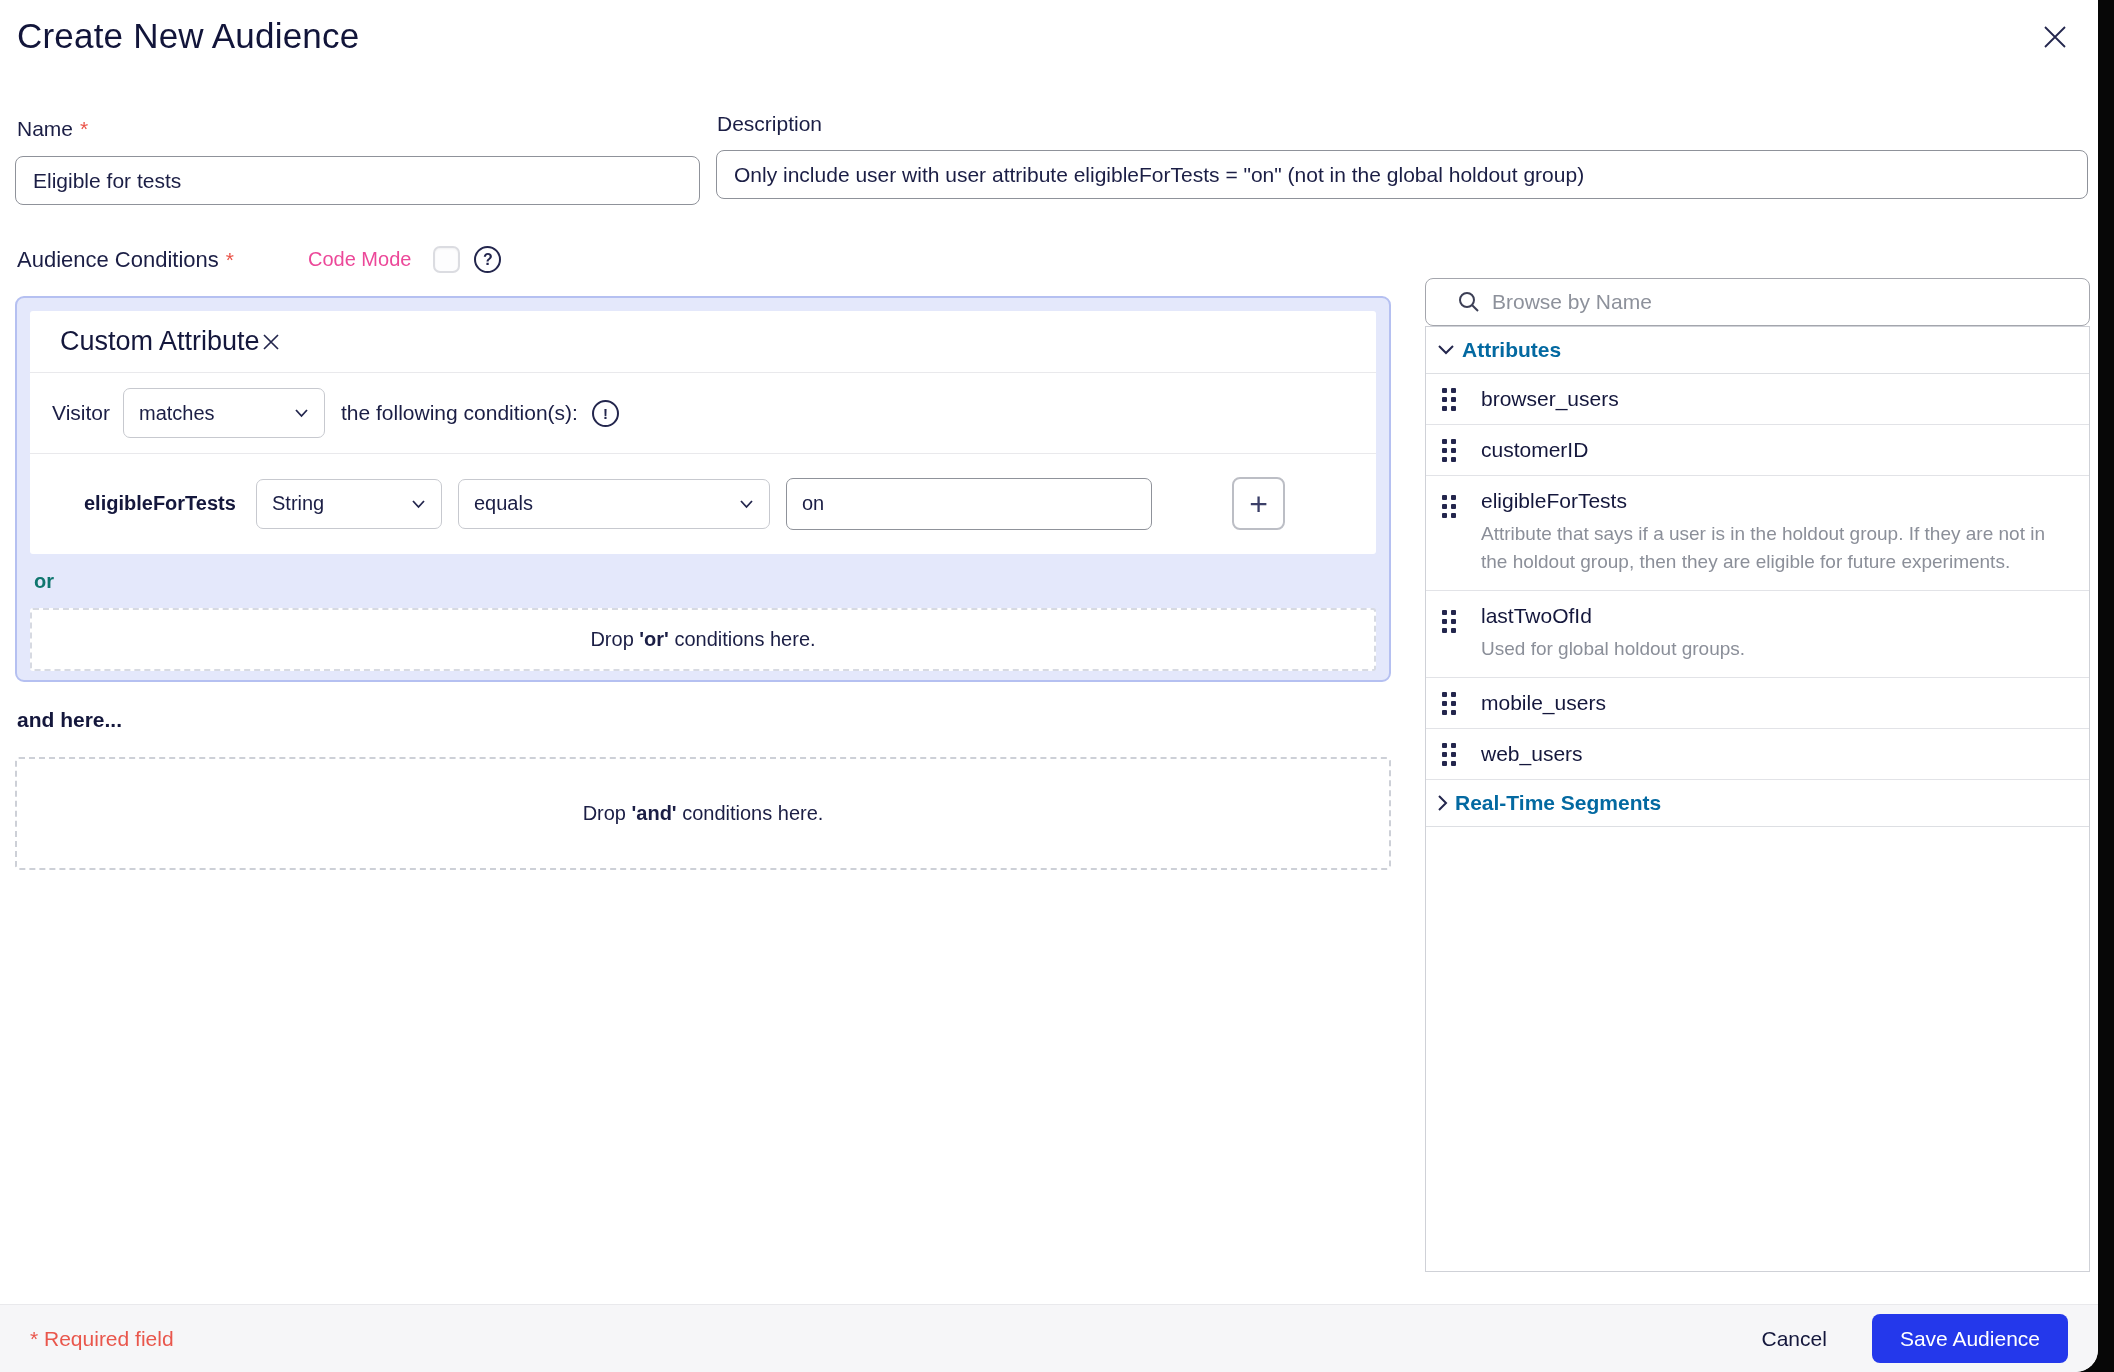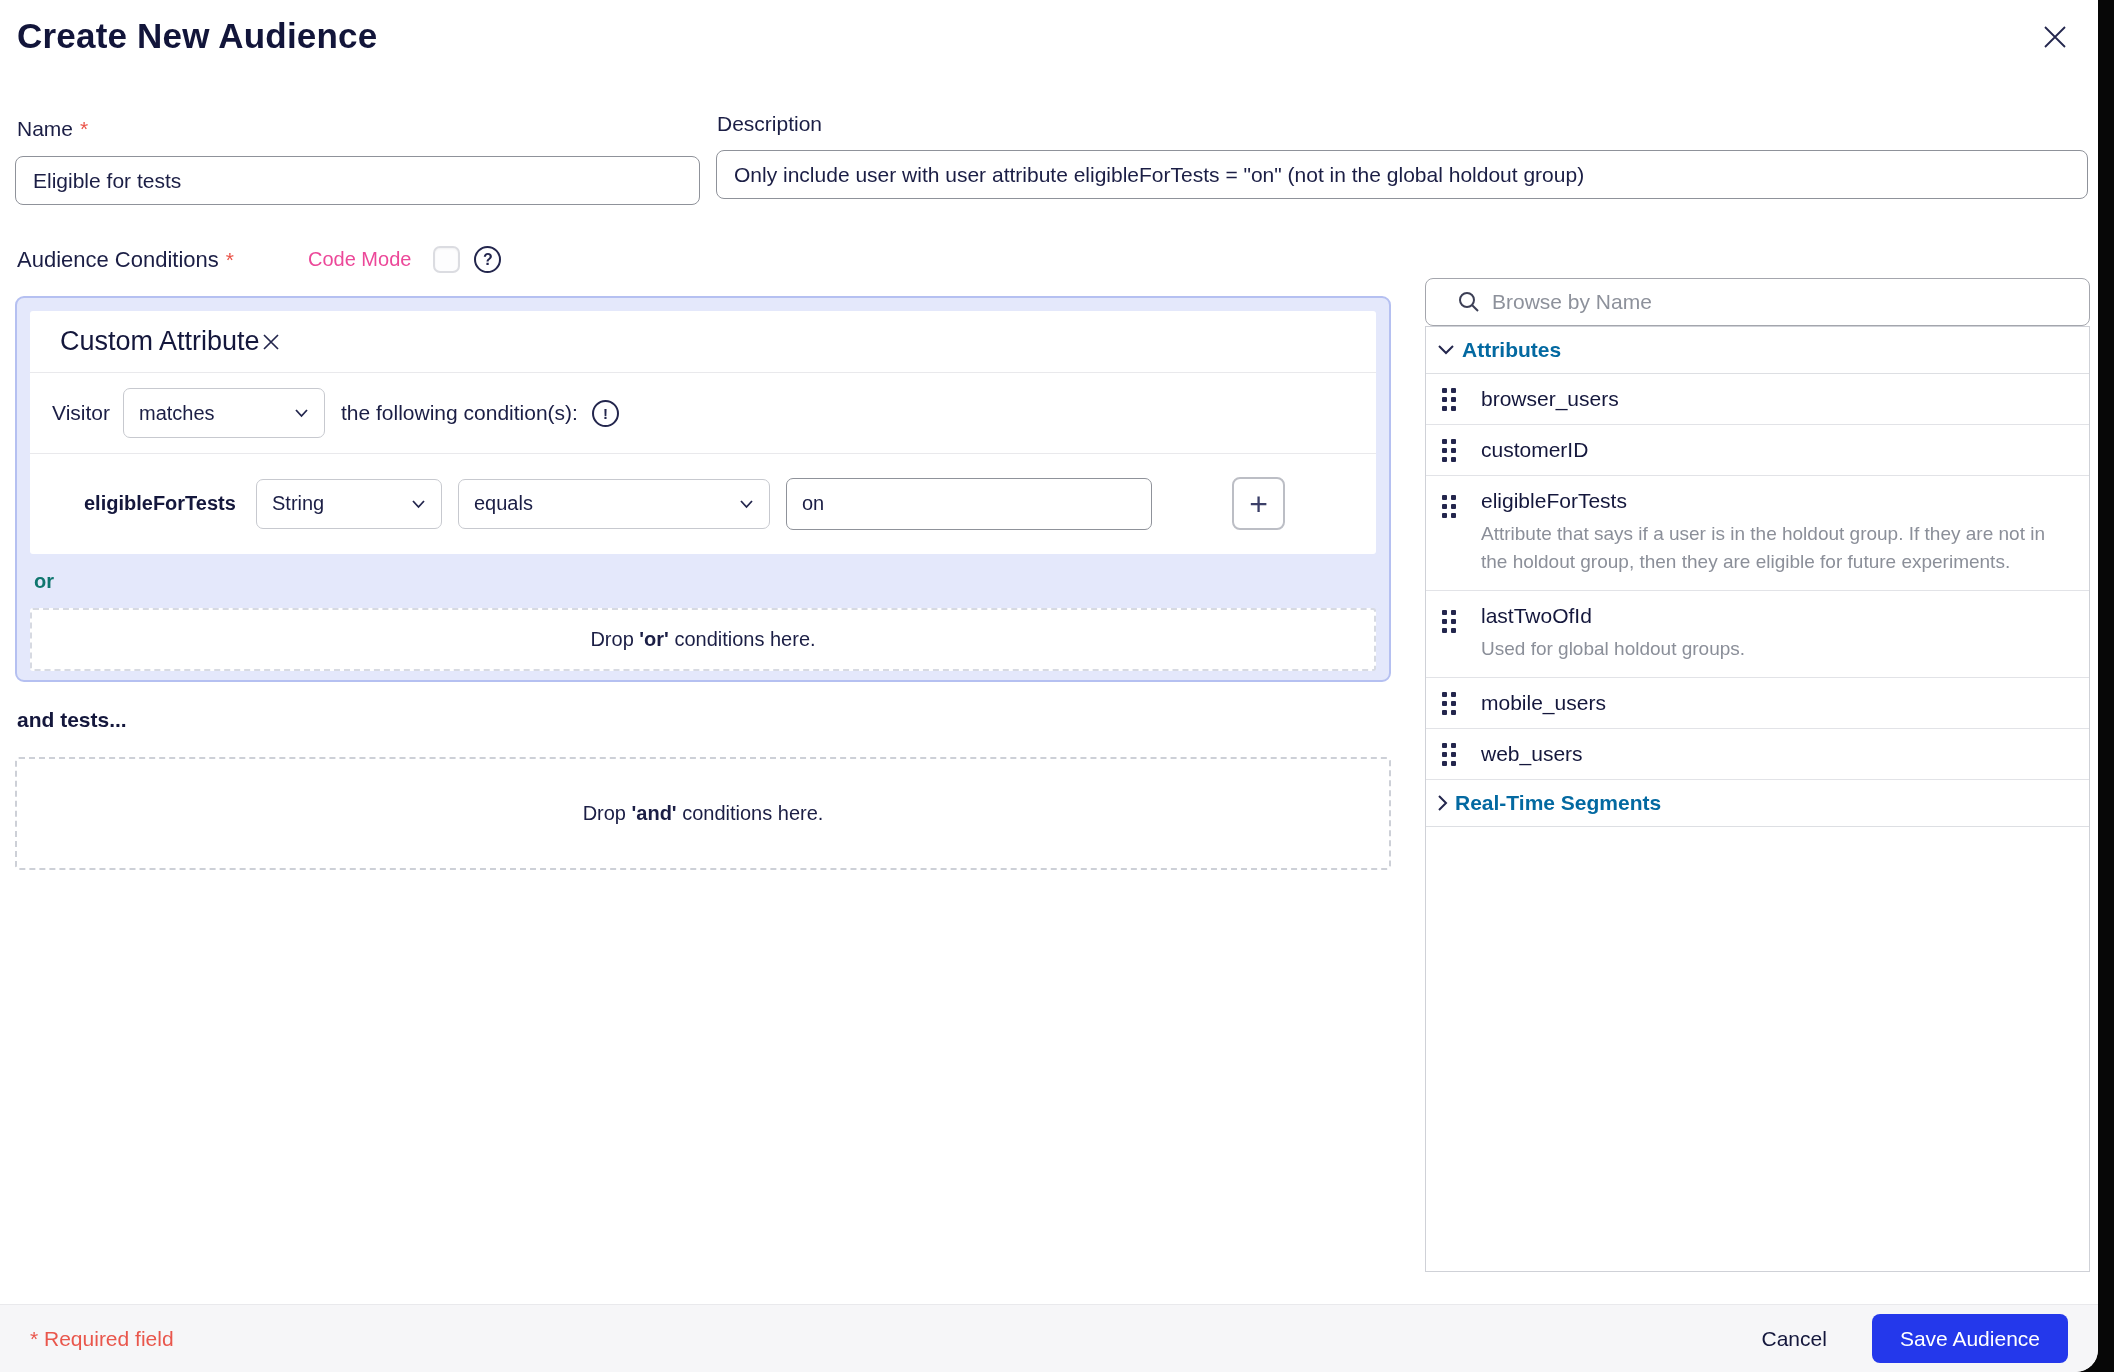--- a/index.html
+++ b/index.html
@@ -17,21 +17,21 @@
   }
   .dialog {
     position:absolute; top:0; left:0; width:2098px; height:1372px;
     background:#ffffff; z-index:1; overflow:hidden;
     border-radius:0 0 22px 0;
   }
 
   
   .page-title {
     position:absolute; left:17px; top:16px;
-    font-size:35px; font-weight:700; color:#12153a; letter-spacing:.2px;
+    font-size:35px; font-weight:400; color:#12153a; letter-spacing:.2px;
   }
   .dialog-close {
     position:absolute; top:20px; right:26px; width:34px; height:34px;
     cursor:pointer; display:flex; align-items:center; justify-content:center;
     background:none; border:none;
   }
 
   
   .field-label { position:absolute; font-size:21px; color:#1b1e45; }
   .req-star { color:#ea5449; font-size:21px; margin-left:7px; font-weight:500; }
@@ -269,21 +269,21 @@
 
     <div class="or-label">or</div>
 
     <div class="or-dropzone">
       <span class="dz-plain">Drop </span>
         <span class="dz-bold">'or'</span>
         <span class="dz-plain"> conditions here.</span>
     </div>
   </div>
 
-  <div class="and-label">and tests...</div>
+  <div class="and-label">and here...</div>
   <div class="and-dropzone">
     <span class="dz-plain">Drop </span>
       <span class="dz-bold">'and'</span>
       <span class="dz-plain"> conditions here.</span>
   </div>
 
   <div class="search-box">
     <span>
       <svg width="24" height="24" viewBox="0 0 24 24">
           <circle cx="10" cy="10" r="7" stroke="#3c3f55" stroke-width="2" fill="none"></circle>

